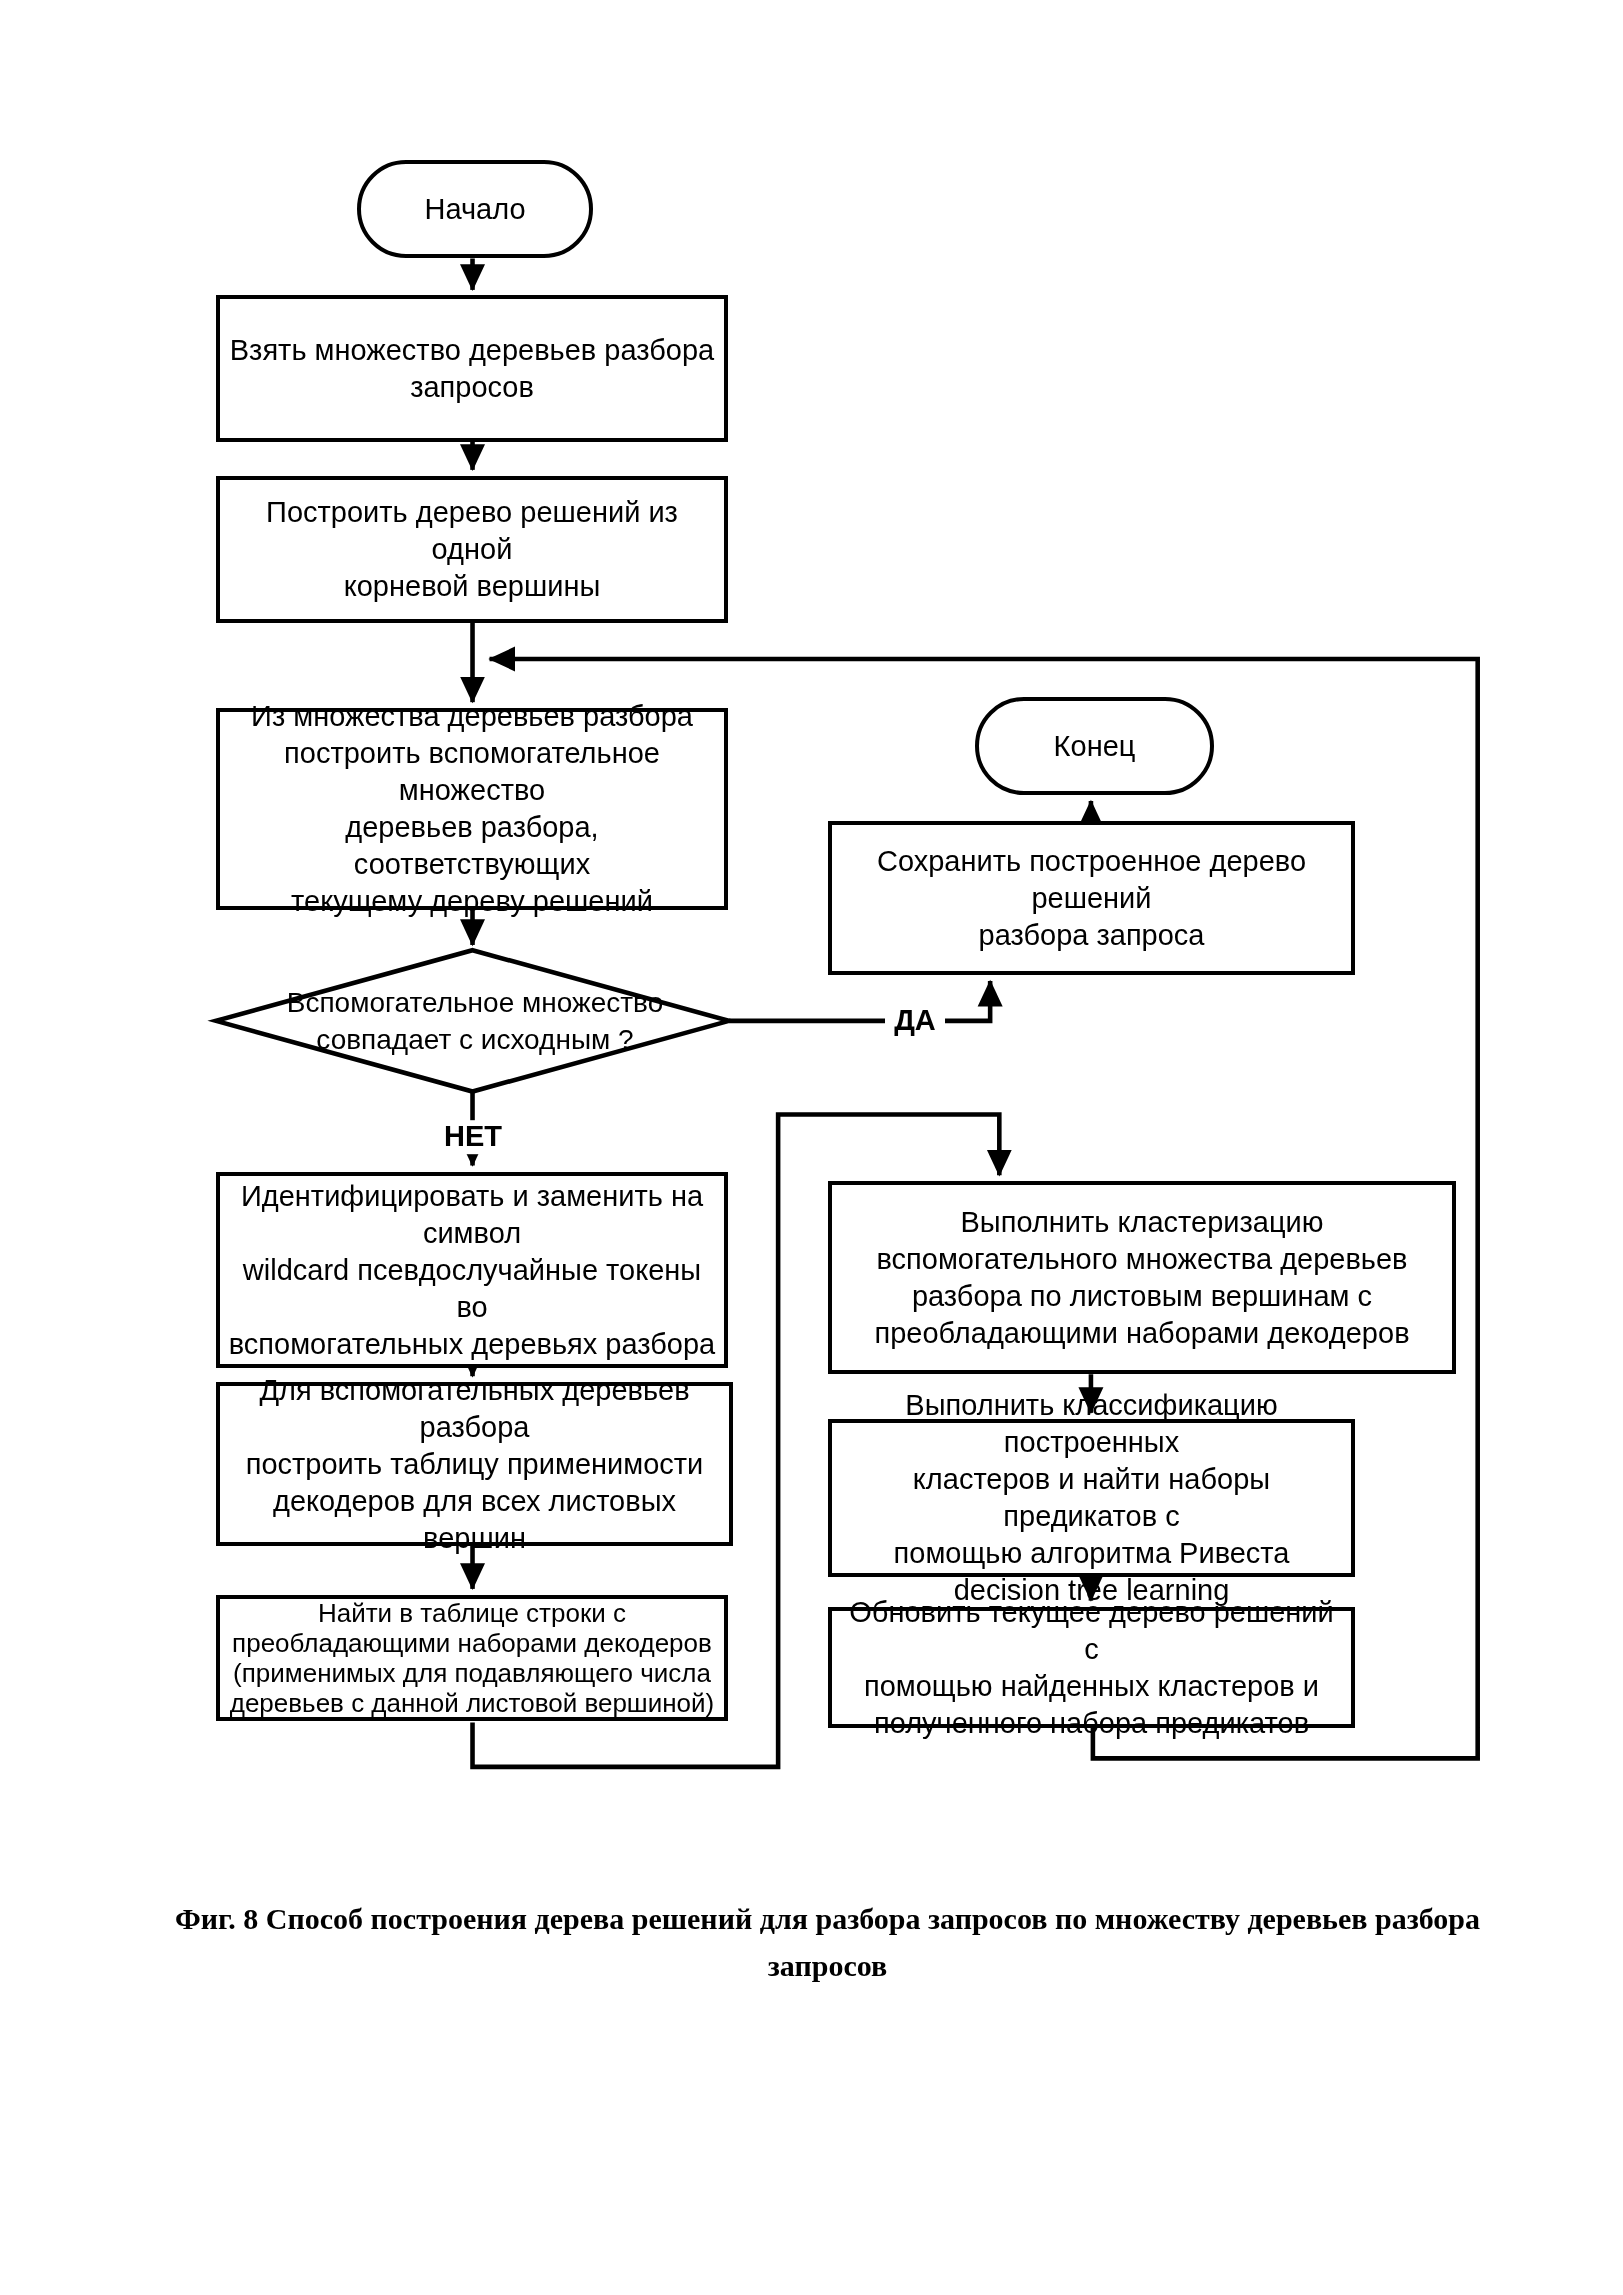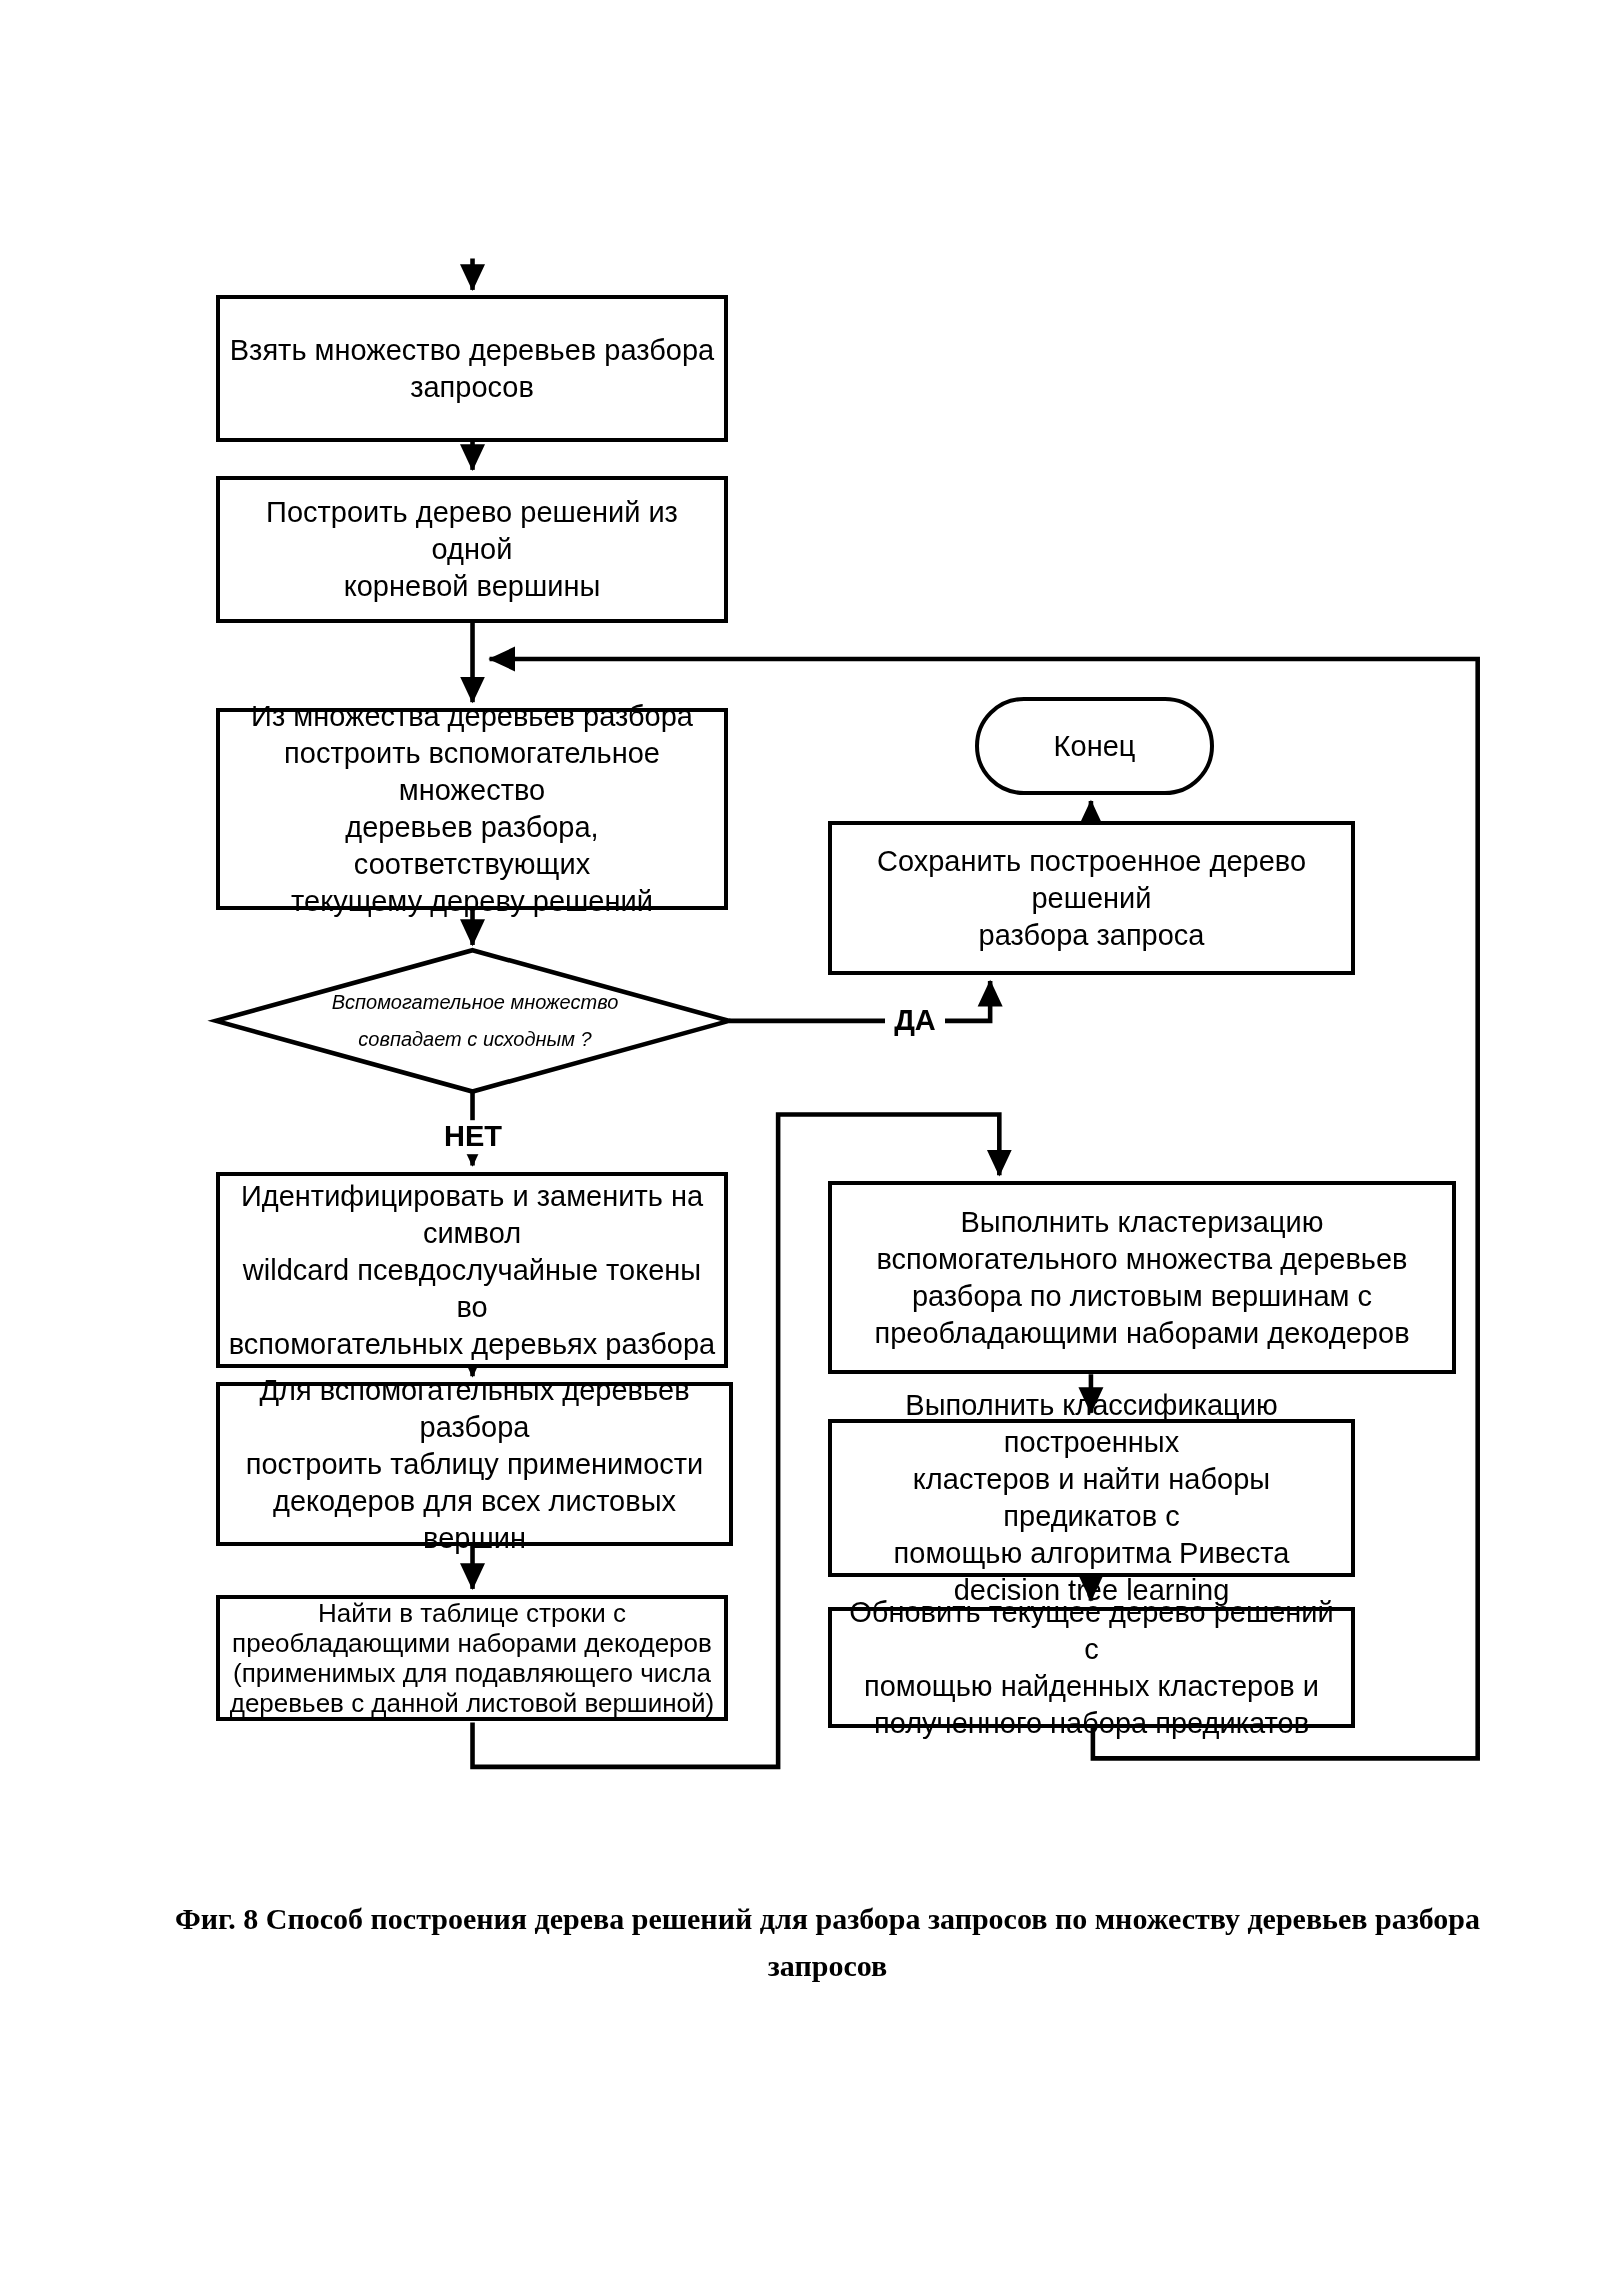--- a/index.html
+++ b/index.html
@@ -38,25 +38,24 @@
     font-size: 29px;
   }
   .diamond-text {
     position: absolute;
     box-sizing: border-box;
     display: flex;
     align-items: center;
     justify-content: center;
     text-align: center;
     white-space: pre-line;
-    font-size: 20px;
+    font-size: 28px;
     line-height: 37px;
     background: transparent;
     z-index: 3;
-    font-style: italic;
   }
   .edge-label {
     position: absolute;
     background: #ffffff;
     font-weight: bold;
     font-size: 29px;
     line-height: 31px;
     padding: 1.3px 9.2px;
     z-index: 3;
     transform: translate(-50%, -50%);
@@ -110,20 +109,21 @@
 
     <path d="M 722 2090 V 2103" stroke="#000" stroke-width="7" fill="none" marker-end="url(#ah)"></path>
 
     <path d="M 722 2362 V 2428" stroke="#000" stroke-width="7" fill="none" marker-end="url(#ah)"></path>
 
     <path d="M 1667 2100 V 2159" stroke="#000" stroke-width="7" fill="none" marker-end="url(#ah)"></path>
 
     <path d="M 1667 2410 V 2446" stroke="#000" stroke-width="7" fill="none" marker-end="url(#ah)"></path>
   </svg>
 
+  <div class="node terminator" style="left:357px; top:160px; width:236px; height:98px;">Начало</div>
 
   <div class="node terminator" style="left:975px; top:697px; width:239px; height:98px;">Конец</div>
 
   <div class="node" style="left:216px; top:295px; width:512px; height:147px;">Взять множество деревьев разбора
 запросов</div>
 
   <div class="node" style="left:216px; top:476px; width:512px; height:147px;">Построить дерево решений из одной
 корневой вершины</div>
 
   <div class="node" style="left:216px; top:708px; width:512px; height:202px;">Из множества деревьев разбора

